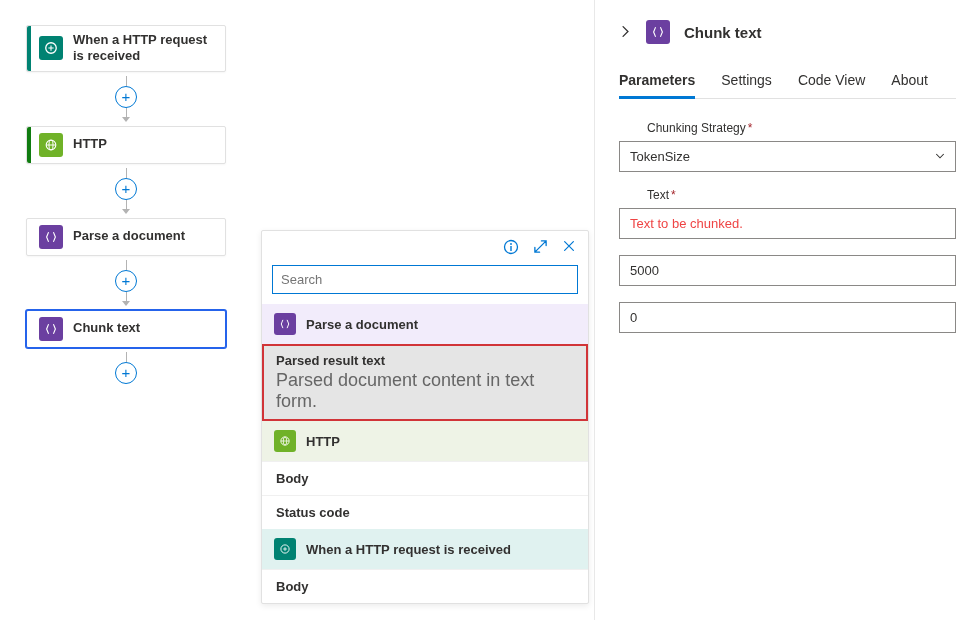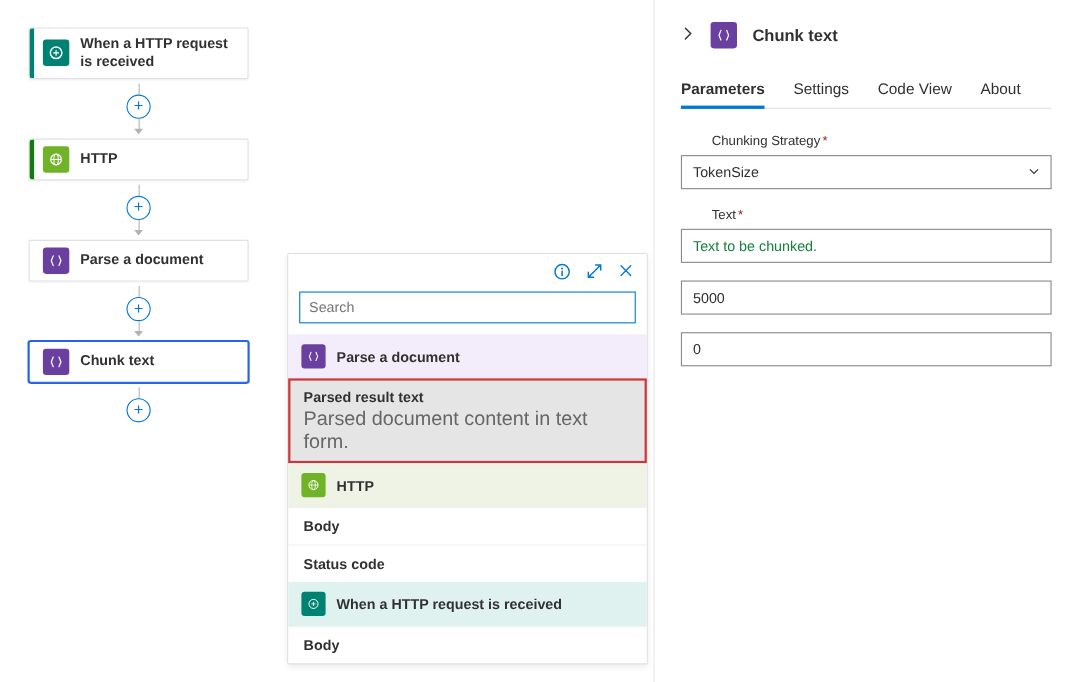--- a/index.html
+++ b/index.html
@@ -205,21 +205,21 @@
     }
     .req { color: #a4262c; margin-left: 2px; }
     .fcontrol {
       width: 100%;
       border: 1px solid #8a8886;
       padding: 7px 30px 7px 10px;
       font-size: 13px;
       background: #fff;
       position: relative;
     }
-    .fcontrol.placeholder { color: #15803d; }
+    .fcontrol.placeholder { color: #ef4444; }
     .select-wrap { position: relative; }
     .select-wrap .chev-down {
       position: absolute;
       right: 10px; top: 50%;
       transform: translateY(-50%);
       pointer-events: none;
       color: #323130;
     }
     .chev-down svg { width: 12px; height: 12px; }
   </style>

